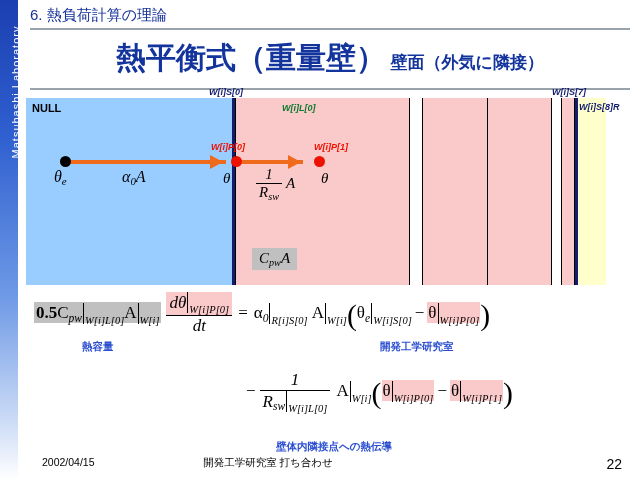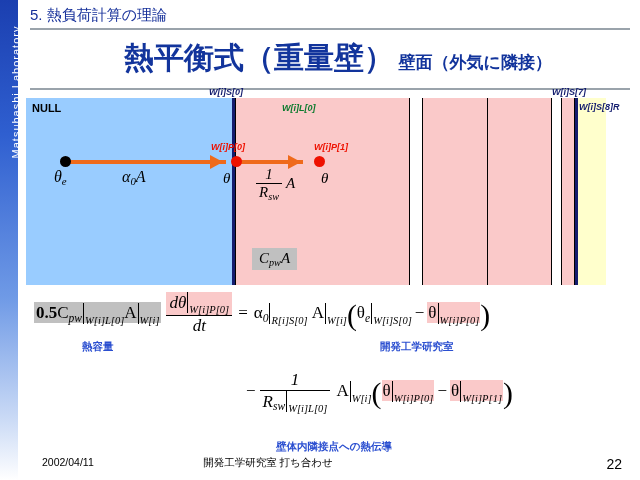--- a/index.html
+++ b/index.html
@@ -18,21 +18,21 @@
     transform:rotate(-90deg);transform-origin:center center;
     color:#ffffff;font-size:11px;letter-spacing:1px;white-space:nowrap;
     text-align:center;
   }
   
   #kicker{
     position:absolute;left:30px;top:6px;font-size:15px;color:#16309a;
     white-space:nowrap;
   }
   #rule-top{position:absolute;left:30px;top:28px;width:600px;height:2px;background:#9aa3ab;}
-  #title-wrap{position:absolute;left:38px;top:38px;width:600px;height:44px;text-align:center;}
+  #title-wrap{position:absolute;left:30px;top:38px;width:600px;height:44px;text-align:center;}
   #title-main{font-size:30px;color:#12349c;font-weight:700;letter-spacing:0px;}
   #title-sub{font-size:17px;color:#12349c;font-weight:700;}
   #rule-bottom{position:absolute;left:30px;top:88px;width:600px;height:2px;background:#9aa3ab;}
 
   
   #diagram{position:absolute;left:26px;top:98px;width:580px;height:187px;}
   .seg{position:absolute;top:0;height:187px;box-sizing:border-box;}
   .seg-blue{background:#99ccff;}
   .seg-pink{background:#fac9c9;border-left:1px solid #000;border-right:1px solid #000;}
   .seg-yellow{background:#ffffcc;}
@@ -85,21 +85,21 @@
   #f-center{position:absolute;left:0;top:456px;width:536px;text-align:center;font-size:10.5px;color:#000;}
   #f-page{position:absolute;right:18px;top:456px;font-size:14px;color:#000;}
 </style>
 </head>
 <body>
 
 <div id="sidebar">
   <div id="sidebar-label">Matsuhashi Laboratory</div>
 </div>
 
-<div id="kicker">5. 熱負荷計算の理論</div>
+<div id="kicker">6. 熱負荷計算の理論</div>
 <div id="rule-top"></div>
 <div id="title-wrap">
   <span id="title-main">熱平衡式（重量壁）</span>
   <span id="title-sub">壁面（外気に隣接）</span>
 </div>
 <div id="rule-bottom"></div>
 
 <div id="diagram">
 
   <div class="seg seg-blue" style="left:0px;width:206px;"></div>
@@ -165,15 +165,15 @@
   <div class="cap" style="left:48px;top:48px;">熱容量</div>
   <div class="cap" style="left:346px;top:48px;">開発工学研究室</div>
 
   <div class="eq-row" style="left:212px;top:78px;font-size:17px;">
     <span style="font-style:normal;margin-right:4px;">−</span><span class="frac" style="font-size:17px;"><span class="num">1</span><span class="den"><span>R</span><span class="sub">sw</span><span class="evalbar"><span class="bar"></span><span class="evalsub">W[i]L[0]</span></span></span></span><span style="margin-left:6px;"><span>A</span><span class="evalbar"><span class="bar"></span><span class="evalsub">W[i]</span></span></span><span class="bigparen">(</span><span class="hl-pink"><span>θ</span><span class="evalbar"><span class="bar"></span><span class="evalsub">W[i]P[0]</span></span></span><span style="font-style:normal;margin:0 3px;">−</span><span class="hl-pink"><span>θ</span><span class="evalbar"><span class="bar"></span><span class="evalsub">W[i]P[1]</span></span></span><span class="bigparen">)</span>
   </div>
 
   <div class="cap" style="left:242px;top:148px;">壁体内隣接点への熱伝導</div>
 </div>
 
-<div id="f-date">2002/04/11</div>
+<div id="f-date">2002/04/15</div>
 <div id="f-center">開発工学研究室 打ち合わせ</div>
 <div id="f-page">22</div>
 
 </body></html>

